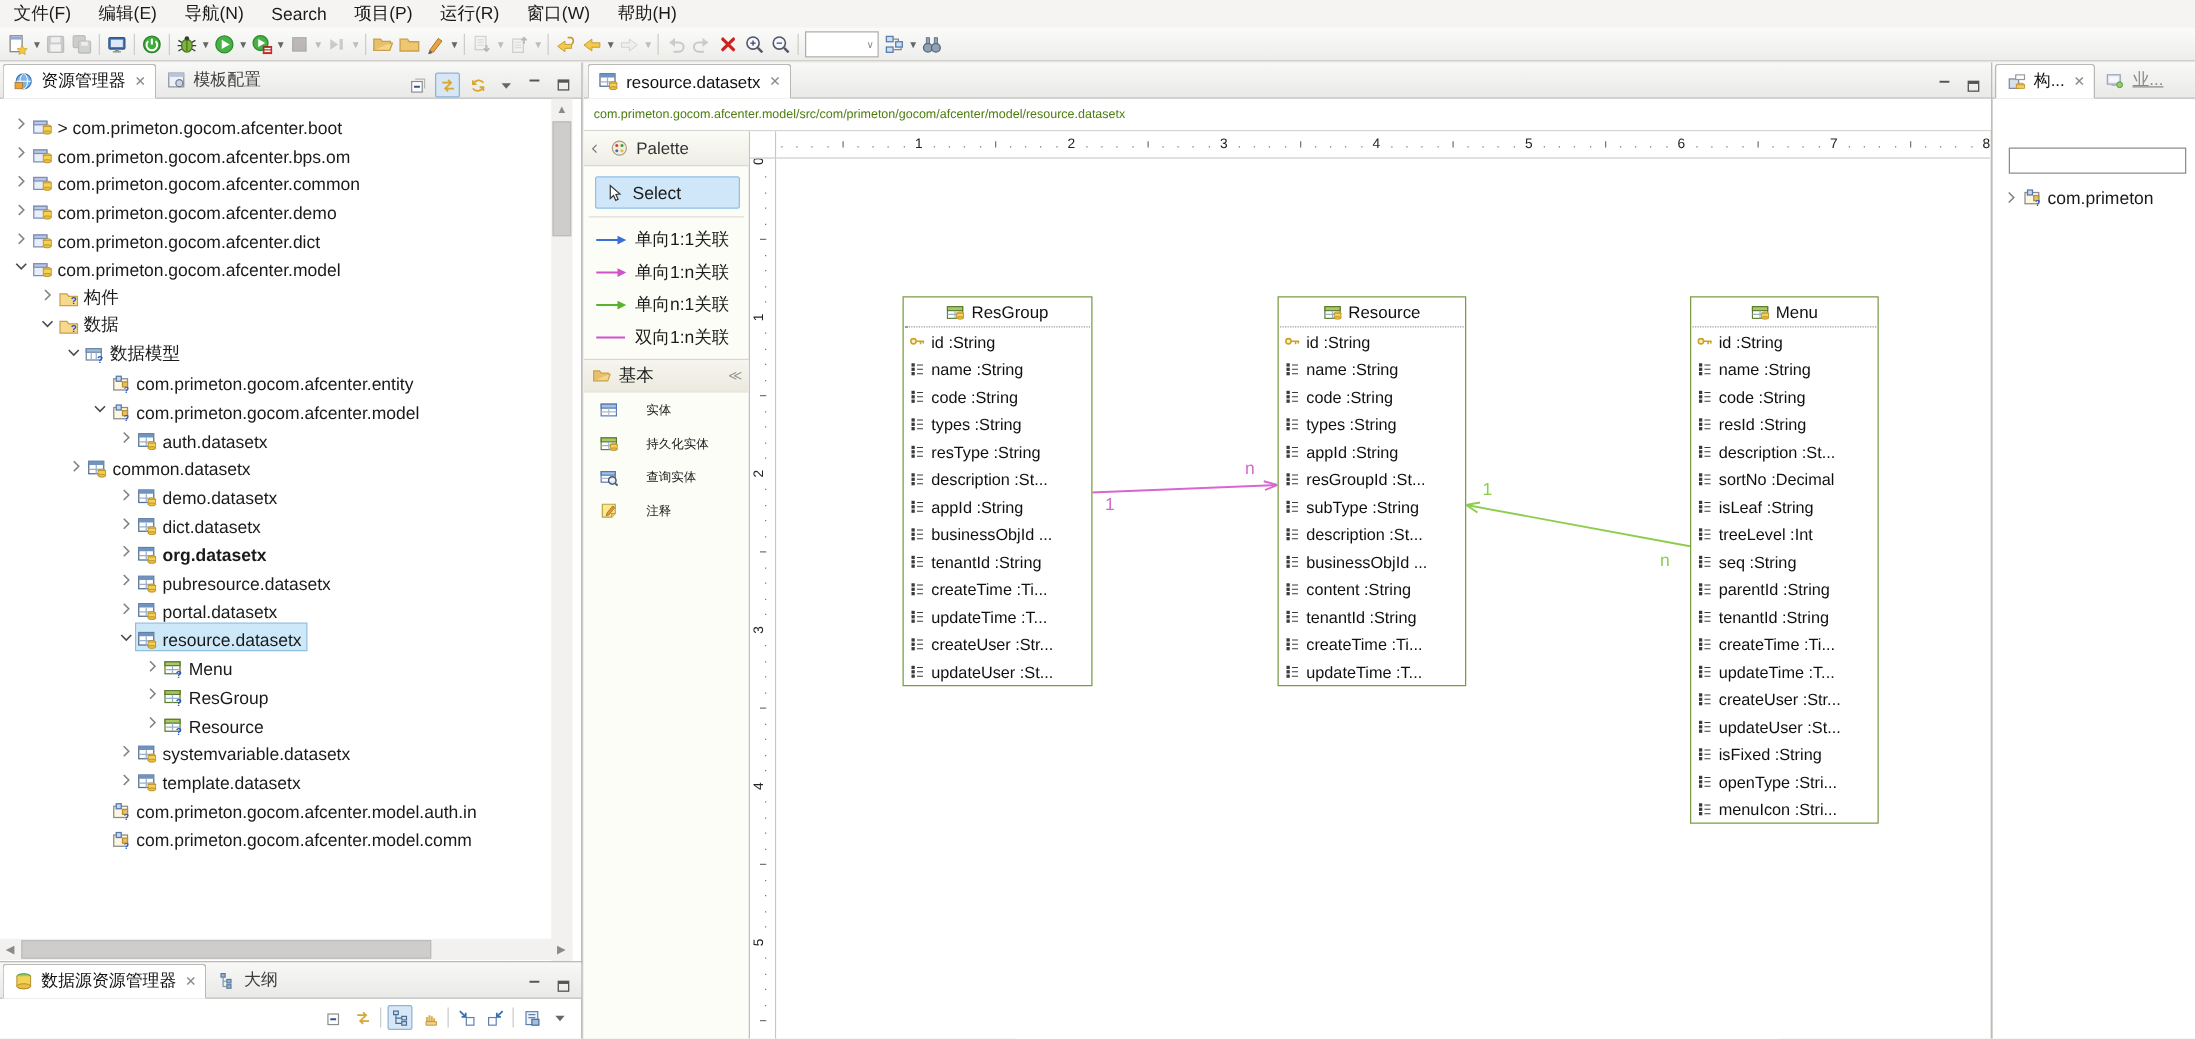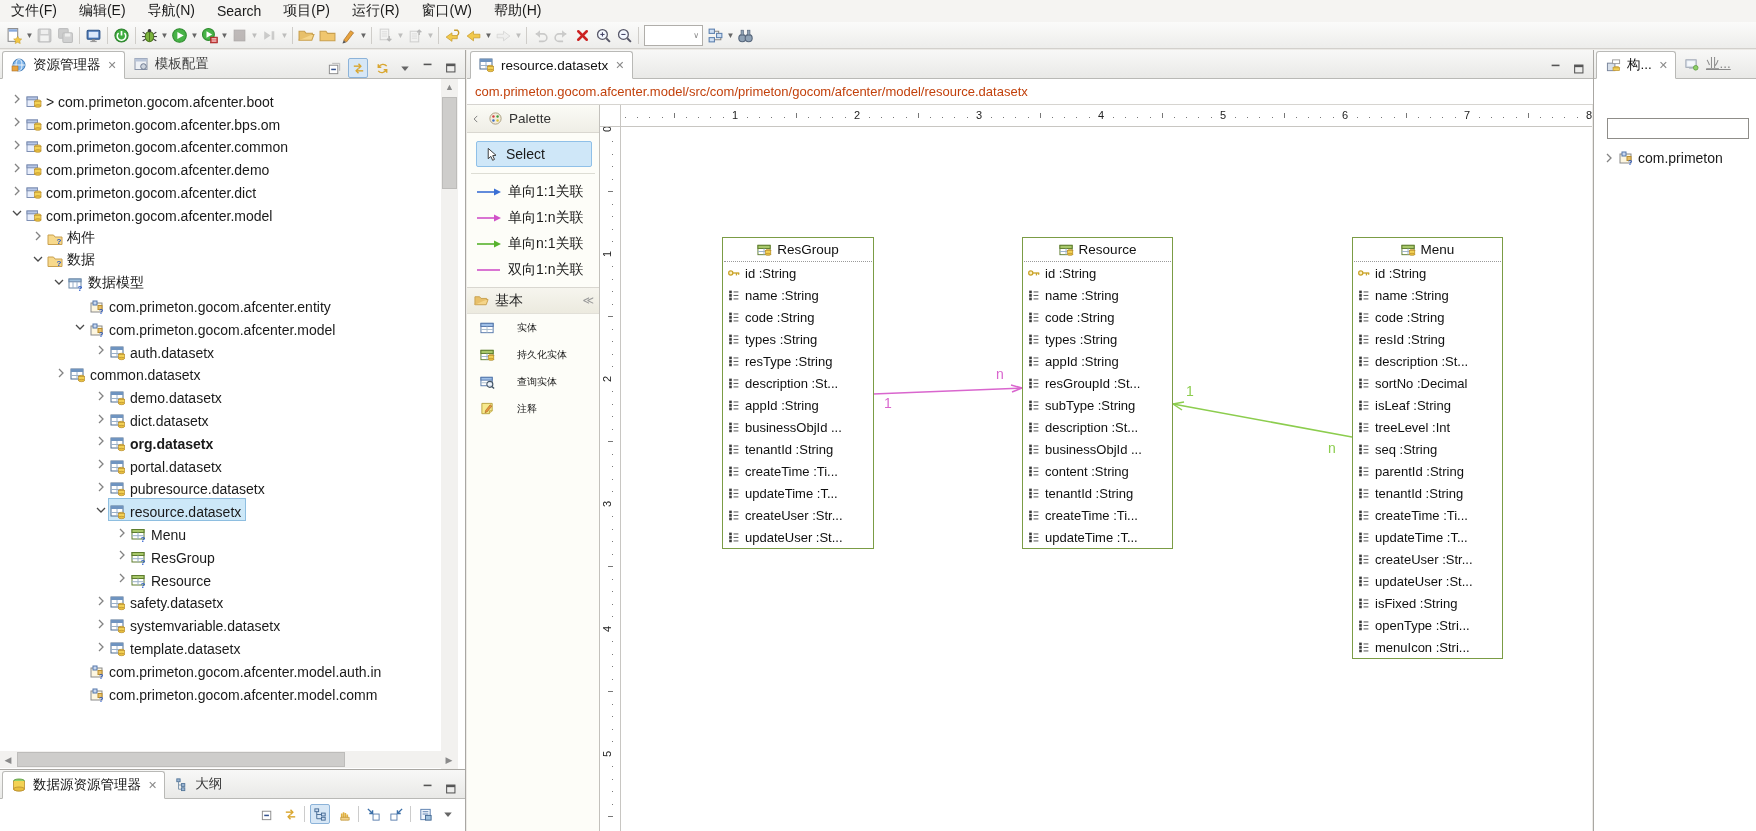--- a/index.html
+++ b/index.html
@@ -37,21 +37,21 @@
   
   .sbar{background:#f2f1ef}
   .sthumb{background:#cecdcb;border:1px solid #bdbcba;box-sizing:border-box}
   .sarrow{color:#8a8a8a;font-size:9px;display:flex;align-items:center;justify-content:center}
   
   #bottom-panel{left:0;top:769px;width:466px;height:62px;background:#fff;border-top:1px solid #a9a7a3;border-right:1px solid #a9a7a3;box-sizing:border-box}
   #bottom-toolbar{display:flex;align-items:center;justify-content:flex-end;gap:5px;height:30px;padding-right:8px}
   
   #editor-tabs{left:467px;top:50px;width:1126px;height:29px}
   #breadcrumb{left:467px;top:79px;width:1126px;height:26px;background:#fff;border-bottom:1px solid #d6d4d0;
-              font-size:13px;color:#c2410c;line-height:26px;padding-left:8px;box-sizing:border-box;white-space:nowrap;overflow:hidden}
+              font-size:10px;color:#4d7c0f;line-height:26px;padding-left:8px;box-sizing:border-box;white-space:nowrap;overflow:hidden}
   #palette{left:467px;top:105px;width:133px;height:726px;background:#fdfdf8;border-right:1px solid #c3c1bc;box-sizing:border-box}
   #palette-header{height:27px;display:flex;align-items:center;gap:5px;padding:0 4px;border-bottom:1px solid #d9d7d0;
                   background:linear-gradient(#fbfbf6,#efeee6);font-size:13.5px;color:#333}
   #pal-select{margin:8px 7px 6px 9px;height:24px;background:#cfe7f8;border:1px solid #8fc0e8;border-radius:2px;
               display:flex;align-items:center;gap:6px;padding-left:5px;font-size:14px}
   .pal-div{height:1px;background:#ddddd4;margin:5px 4px}
   .pal-rel{height:26px;display:flex;align-items:center;gap:6px;padding-left:9px;font-size:14px;white-space:nowrap}
   #pal-group{height:25px;display:flex;align-items:center;gap:5px;padding:0 5px;font-size:14px;
              background:linear-gradient(#f6f5ee,#eceadf);border-top:1px solid #d9d7d0;border-bottom:1px solid #e2e0d8;margin-top:4px}
   .pal-pin{margin-left:auto;color:#999;font-size:11px}
@@ -688,42 +688,42 @@
             <svg width="16" height="16" viewBox="0 0 16 16">
               <rect x="1" y="2" width="12" height="10" fill="#fff" stroke="#4f6d8f"></rect>
               <rect x="1" y="2" width="12" height="3" fill="#6f94c0"></rect>
               <line x1="7" y1="5" x2="7" y2="12" stroke="#9ab0c8"></line>
               <line x1="1" y1="8.5" x2="13" y2="8.5" stroke="#9ab0c8"></line>
               <ellipse cx="11.5" cy="9.5" rx="3" ry="1.2" fill="#f3d254" stroke="#b98e2f" stroke-width="0.7"></ellipse>
               <rect x="8.5" y="9.5" width="6" height="4" fill="#f3d254" stroke="#b98e2f" stroke-width="0.7"></rect>
               <ellipse cx="11.5" cy="13.5" rx="3" ry="1.2" fill="#e8bf3e" stroke="#b98e2f" stroke-width="0.7"></ellipse>
             </svg>
           </span>
-          <span>portal.datasetx</span>
+          <span>pubresource.datasetx</span>
         </span>
       </div>
       <div class="trow" style="padding-left: 92px;">
         <span class="texp">
           <svg width="16" height="16" viewBox="0 0 16 16">
             <polyline points="6,4 10,8 6,12" fill="none" stroke="#838383" stroke-width="1.3"></polyline>
           </svg>
         </span>
         <span class="sel-wrap">
           <span class="ticon">
             <svg width="16" height="16" viewBox="0 0 16 16">
               <rect x="1" y="2" width="12" height="10" fill="#fff" stroke="#4f6d8f"></rect>
               <rect x="1" y="2" width="12" height="3" fill="#6f94c0"></rect>
               <line x1="7" y1="5" x2="7" y2="12" stroke="#9ab0c8"></line>
               <line x1="1" y1="8.5" x2="13" y2="8.5" stroke="#9ab0c8"></line>
               <ellipse cx="11.5" cy="9.5" rx="3" ry="1.2" fill="#f3d254" stroke="#b98e2f" stroke-width="0.7"></ellipse>
               <rect x="8.5" y="9.5" width="6" height="4" fill="#f3d254" stroke="#b98e2f" stroke-width="0.7"></rect>
               <ellipse cx="11.5" cy="13.5" rx="3" ry="1.2" fill="#e8bf3e" stroke="#b98e2f" stroke-width="0.7"></ellipse>
             </svg>
           </span>
-          <span>pubresource.datasetx</span>
+          <span>portal.datasetx</span>
         </span>
       </div>
       <div class="trow selected" style="padding-left: 92px;">
         <span class="texp">
           <svg width="16" height="16" viewBox="0 0 16 16">
             <polyline points="4,6 8,10 12,6" fill="none" stroke="#4a4a4a" stroke-width="1.3"></polyline>
           </svg>
         </span>
         <span class="sel-wrap">
           <span class="ticon">
@@ -788,41 +788,20 @@
           <span class="ticon">
             <svg width="16" height="16" viewBox="0 0 16 16">
               <rect x="1" y="2.5" width="12" height="9.5" fill="#fff" stroke="#5e7d2e"></rect>
               <rect x="1" y="2.5" width="12" height="3" fill="#a8c86a" stroke="#5e7d2e"></rect>
               <line x1="7" y1="5.5" x2="7" y2="12" stroke="#9ab0c8"></line>
               <line x1="1" y1="8.7" x2="13" y2="8.7" stroke="#9ab0c8"></line>
               <text x="9.5" y="15" font-size="8" fill="#2255cc" font-weight="bold">?</text>
             </svg>
           </span>
           <span>Resource</span>
-        </span>
-      </div>
-      <div class="trow" style="padding-left: 92px;">
-        <span class="texp">
-          <svg width="16" height="16" viewBox="0 0 16 16">
-            <polyline points="6,4 10,8 6,12" fill="none" stroke="#838383" stroke-width="1.3"></polyline>
-          </svg>
-        </span>
-        <span class="sel-wrap">
-          <span class="ticon">
-            <svg width="16" height="16" viewBox="0 0 16 16">
-              <rect x="1" y="2" width="12" height="10" fill="#fff" stroke="#4f6d8f"></rect>
-              <rect x="1" y="2" width="12" height="3" fill="#6f94c0"></rect>
-              <line x1="7" y1="5" x2="7" y2="12" stroke="#9ab0c8"></line>
-              <line x1="1" y1="8.5" x2="13" y2="8.5" stroke="#9ab0c8"></line>
-              <ellipse cx="11.5" cy="9.5" rx="3" ry="1.2" fill="#f3d254" stroke="#b98e2f" stroke-width="0.7"></ellipse>
-              <rect x="8.5" y="9.5" width="6" height="4" fill="#f3d254" stroke="#b98e2f" stroke-width="0.7"></rect>
-              <ellipse cx="11.5" cy="13.5" rx="3" ry="1.2" fill="#e8bf3e" stroke="#b98e2f" stroke-width="0.7"></ellipse>
-            </svg>
-          </span>
-          <span>safety.datasetx</span>
         </span>
       </div>
       <div class="trow" style="padding-left: 92px;">
         <span class="texp">
           <svg width="16" height="16" viewBox="0 0 16 16">
             <polyline points="6,4 10,8 6,12" fill="none" stroke="#838383" stroke-width="1.3"></polyline>
           </svg>
         </span>
         <span class="sel-wrap">
           <span class="ticon">

